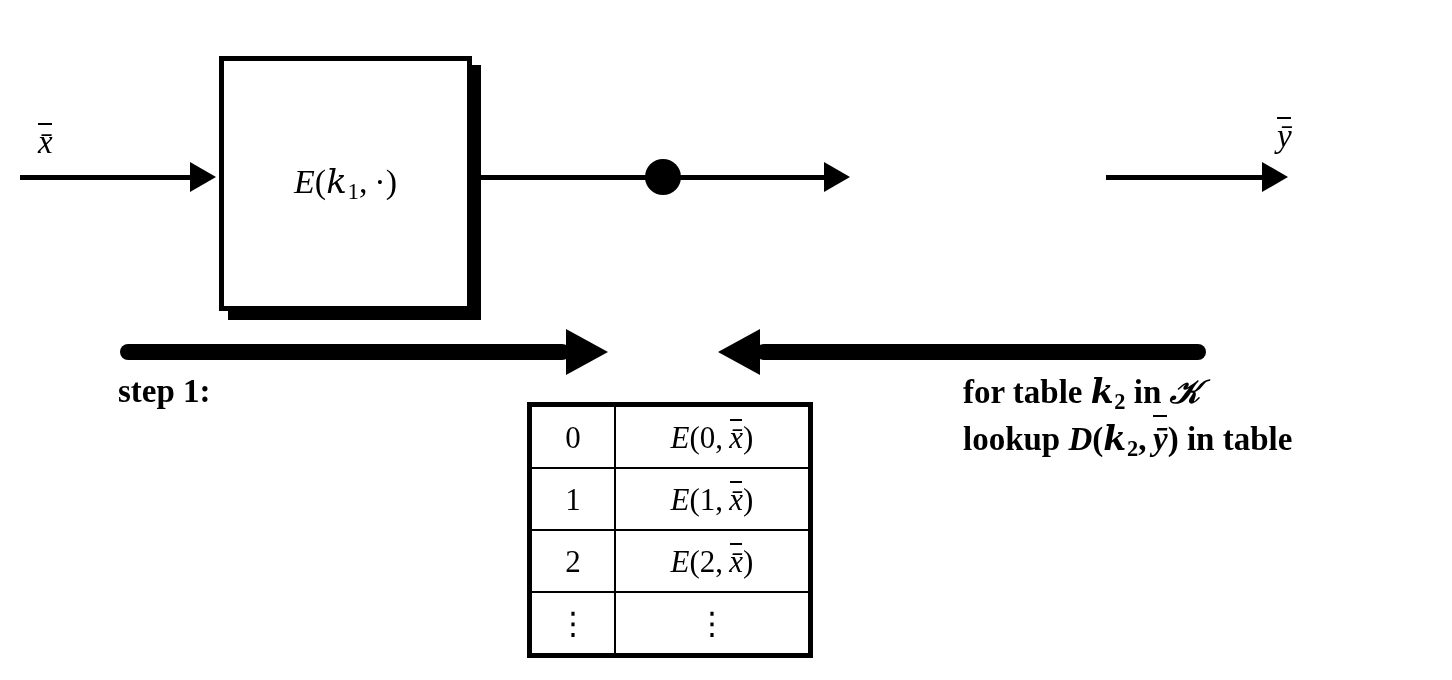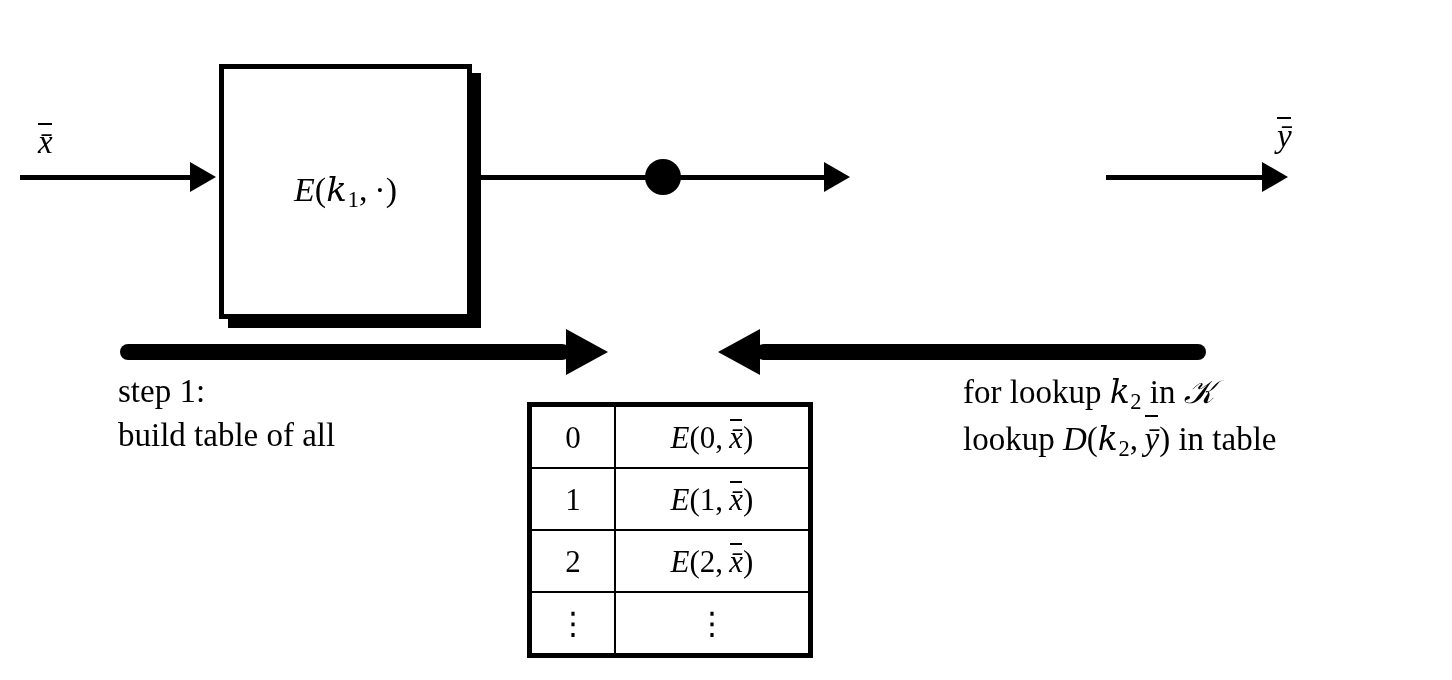--- a/index.html
+++ b/index.html
@@ -120,21 +120,21 @@
     line-height: 1;
   }
 
   
   .step-block {
     position: absolute;
     font-size: 33px;
     line-height: 1.33;
     white-space: nowrap;
   }
-  .step-line { display: block; }
+  .step-line { display: block; font-weight: bold; }
 
   
   .lookup-table {
     position: absolute;
     border-collapse: collapse;
     border: 5px solid #000000;
     background: #ffffff;
   }
   .lookup-table td {
     border: 2px solid #000000;
@@ -158,21 +158,21 @@
 
 <div id="stage">
 
   <div class="io-label" style="left:38px; top:126px;">
     <span class="ovl">x̄</span>
   </div>
 
   <div class="wire" style="left:20px; top:175px; width:180px;"></div>
   <div class="arrowhead-r" style="left:190px; top:162px;"></div>
 
-  <div class="cipher-box" style="left:219px; top:64px; width:253px; height:255px;">
+  <div class="cipher-box" style="left:219px; top:56px; width:253px; height:255px;">
     <span class="cipher-label"><span class="mi">E</span><span class="up">(</span><span class="kap">k</span><span class="sub">1</span><span class="up">,</span> <span class="up">·</span><span class="up">)</span></span>
   </div>
 
   <div class="wire" style="left:472px; top:175px; width:360px;"></div>
   <div class="junction-dot" style="left:645px; top:159px; width:36px; height:36px;"></div>
   <div class="arrowhead-r" style="left:824px; top:162px;"></div>
 
 
   <div class="wire" style="left:1106px; top:175px; width:160px;"></div>
   <div class="arrowhead-r" style="left:1262px; top:162px;"></div>
@@ -181,25 +181,24 @@
   </div>
 
   <div class="thick-bar" style="left:120px; top:344px; width:450px;"></div>
   <div class="thick-head-r" style="left:566px; top:329px;"></div>
 
   <div class="thick-head-l" style="left:718px; top:329px;"></div>
   <div class="thick-bar" style="left:756px; top:344px; width:450px;"></div>
 
   <div class="step-block" style="left:118px; top:370px;">
     <span class="step-line">step 1:</span>
-    <span class="step-line">build table of all</span>
   </div>
 
   <div class="step-block" style="left:963px; top:370px;">
-    <span class="step-line"><span class="up">for lookup </span><span class="kap">k</span><span class="sub">2</span><span class="up"> in </span><span class="calK">𝒦</span></span>
+    <span class="step-line"><span class="up">for table </span><span class="kap">k</span><span class="sub">2</span><span class="up"> in </span><span class="calK">𝒦</span></span>
     <span class="step-line"><span class="up">lookup </span><span class="mi">D</span><span class="up">(</span><span class="kap">k</span><span class="sub">2</span><span class="up">,</span> <span class="ovl">ȳ</span><span class="up">)</span><span class="up"> in table</span></span>
   </div>
 
   <table class="lookup-table" style="left:527px; top:402px;">
     <tbody>
       <tr>
         <td class="key-cell">0</td>
         <td class="val-cell"><span class="mi">E</span><span class="up">(</span><span class="up">0</span><span class="up">,</span> <span class="ovl">x̄</span><span class="up">)</span></td>
       </tr>
       <tr>

